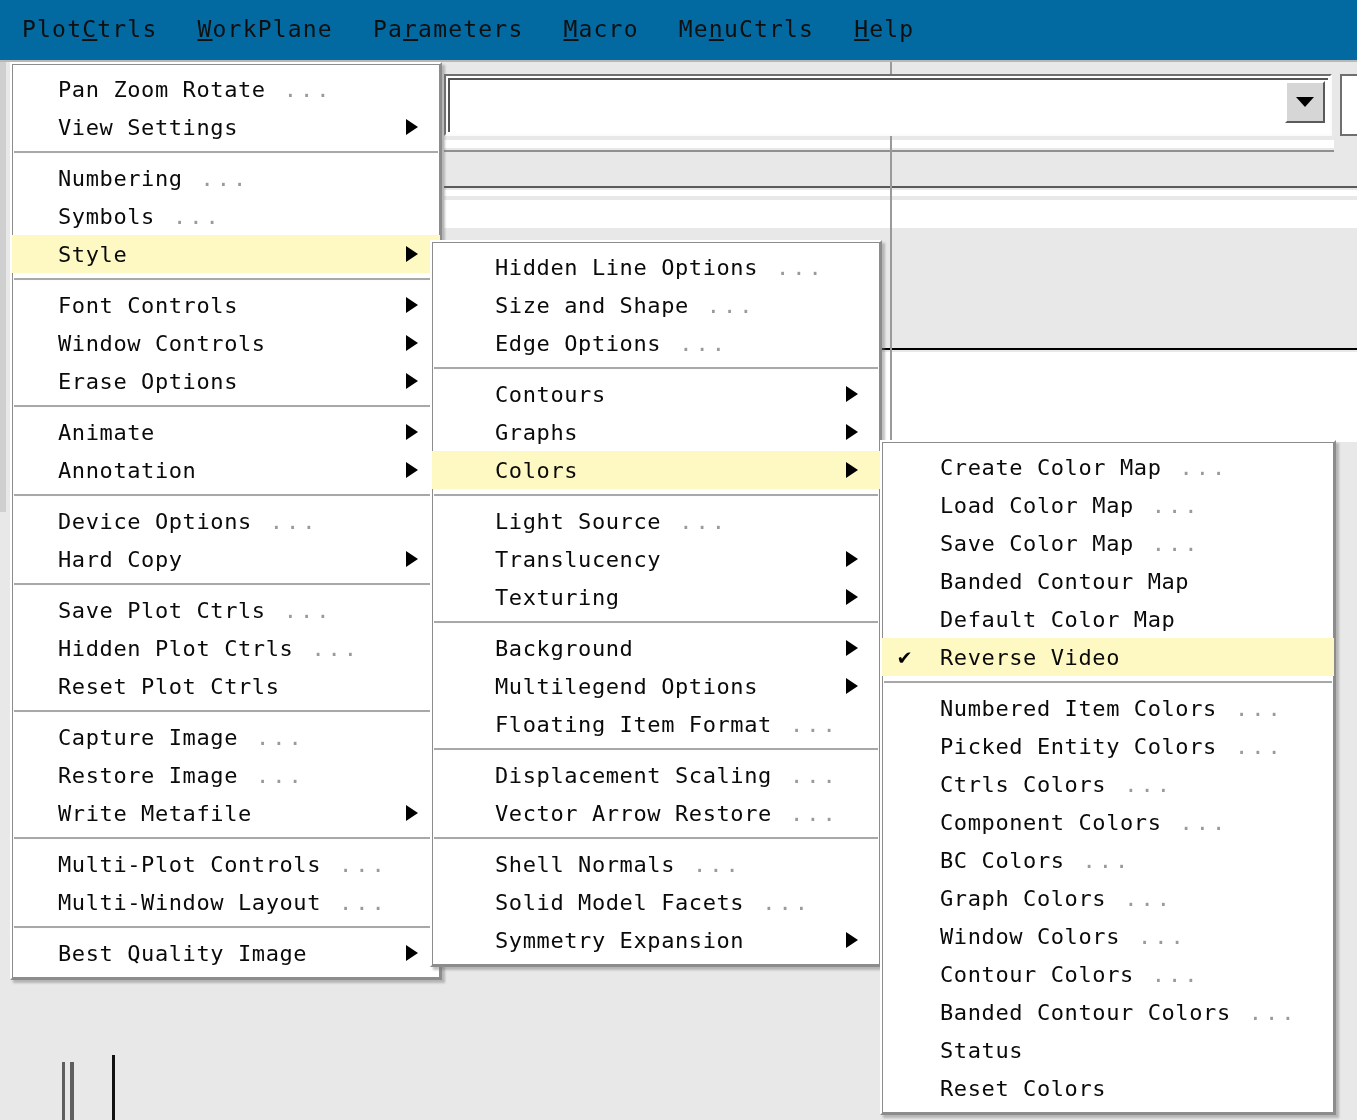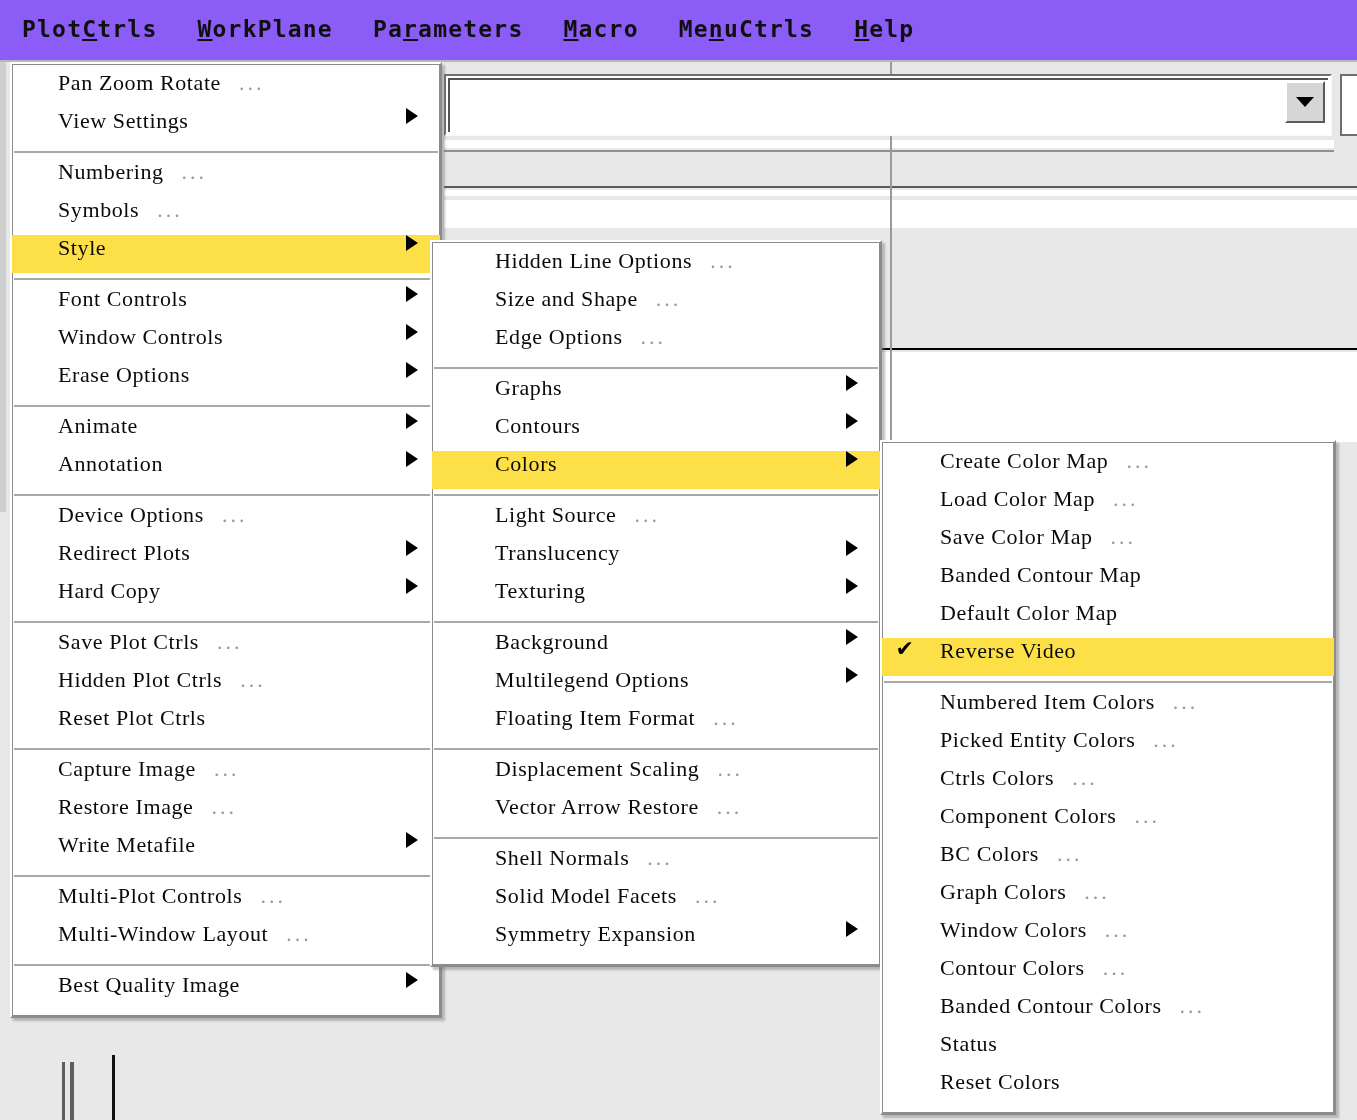--- a/index.html
+++ b/index.html
@@ -20,24 +20,23 @@
     position: absolute;
     left: 0; top: 0; width: 1357px; height: 1120px;
     background: #e8e8e8;
   }
 
   .menubar {
     position: absolute;
     left: 0; top: 0;
     width: 1357px;
     height: 62px;
-    background: #8b5cf6;
+    background: #0369a1;
     border-bottom: 2px solid #b8b8b8;
     box-sizing: border-box;
-    font-weight: bold;
   }
   .menubar-inner {
     display: flex;
     align-items: center;
     height: 58px;
     padding-left: 22px;
   }
   .menubar-item {
     font-size: 23px;
     color: #101010;
@@ -127,28 +126,27 @@
     pointer-events: none;
     box-sizing: border-box;
   }
   .menu-list {
     position: relative;
     padding: 6px 0;
   }
   .menu-item {
     position: relative;
     display: flex;
-    align-items: flex-start;
+    align-items: center;
     height: 38px;
     font-size: 22px;
     color: #0a0a0a;
     letter-spacing: 0.6px;
     white-space: pre;
     cursor: default;
-    font-family: Liberation Serif, serif;
   }
   .menu-item .mi-check {
     width: 46px;
     text-align: center;
     font-size: 22px;
     line-height: 1;
     color: #000;
   }
   .menu-item .mi-label {
     flex: 0 0 auto;
@@ -160,21 +158,21 @@
   }
   .menu-item .mi-arrow {
     position: absolute;
     right: 22px;
     width: 0; height: 0;
     border-top: 8px solid transparent;
     border-bottom: 8px solid transparent;
     border-left: 12px solid #000;
   }
   .menu-item.highlighted {
-    background: #fde047;
+    background: #fef9c3;
   }
   .menu-sep {
     height: 0;
     margin: 5px 2px;
     border-top: 2px solid #a8a8a8;
     border-bottom: 1px solid #fdfdfd;
   }
 
   
   #menu-plotctrls { left: 10px;  top: 62px;  width: 432px; }
@@ -242,21 +240,20 @@
       <div class="menu-item highlighted"><span class="mi-label">Style</span><span class="mi-arrow"></span></div>
       <div class="menu-sep"></div>
       <div class="menu-item"><span class="mi-label">Font Controls</span><span class="mi-arrow"></span></div>
       <div class="menu-item"><span class="mi-label">Window Controls</span><span class="mi-arrow"></span></div>
       <div class="menu-item"><span class="mi-label">Erase Options</span><span class="mi-arrow"></span></div>
       <div class="menu-sep"></div>
       <div class="menu-item"><span class="mi-label">Animate</span><span class="mi-arrow"></span></div>
       <div class="menu-item"><span class="mi-label">Annotation</span><span class="mi-arrow"></span></div>
       <div class="menu-sep"></div>
       <div class="menu-item"><span class="mi-label">Device Options</span><span class="mi-ellipsis">...</span></div>
-      <div class="menu-item"><span class="mi-label">Redirect Plots</span><span class="mi-arrow"></span></div>
       <div class="menu-item"><span class="mi-label">Hard Copy</span><span class="mi-arrow"></span></div>
       <div class="menu-sep"></div>
       <div class="menu-item"><span class="mi-label">Save Plot Ctrls</span><span class="mi-ellipsis">...</span></div>
       <div class="menu-item"><span class="mi-label">Hidden Plot Ctrls</span><span class="mi-ellipsis">...</span></div>
       <div class="menu-item"><span class="mi-label">Reset Plot Ctrls</span></div>
       <div class="menu-sep"></div>
       <div class="menu-item"><span class="mi-label">Capture Image</span><span class="mi-ellipsis">...</span></div>
       <div class="menu-item"><span class="mi-label">Restore Image</span><span class="mi-ellipsis">...</span></div>
       <div class="menu-item"><span class="mi-label">Write Metafile</span><span class="mi-arrow"></span></div>
       <div class="menu-sep"></div>
@@ -267,22 +264,22 @@
     </div>
 </div>
 
 <div class="menu" id="menu-style">
   <div class="menu-outline"></div>
   <div class="menu-list">
       <div class="menu-item"><span class="mi-label">Hidden Line Options</span><span class="mi-ellipsis">...</span></div>
       <div class="menu-item"><span class="mi-label">Size and Shape</span><span class="mi-ellipsis">...</span></div>
       <div class="menu-item"><span class="mi-label">Edge Options</span><span class="mi-ellipsis">...</span></div>
       <div class="menu-sep"></div>
+      <div class="menu-item"><span class="mi-label">Contours</span><span class="mi-arrow"></span></div>
       <div class="menu-item"><span class="mi-label">Graphs</span><span class="mi-arrow"></span></div>
-      <div class="menu-item"><span class="mi-label">Contours</span><span class="mi-arrow"></span></div>
       <div class="menu-item highlighted"><span class="mi-label">Colors</span><span class="mi-arrow"></span></div>
       <div class="menu-sep"></div>
       <div class="menu-item"><span class="mi-label">Light Source</span><span class="mi-ellipsis">...</span></div>
       <div class="menu-item"><span class="mi-label">Translucency</span><span class="mi-arrow"></span></div>
       <div class="menu-item"><span class="mi-label">Texturing</span><span class="mi-arrow"></span></div>
       <div class="menu-sep"></div>
       <div class="menu-item"><span class="mi-label">Background</span><span class="mi-arrow"></span></div>
       <div class="menu-item"><span class="mi-label">Multilegend Options</span><span class="mi-arrow"></span></div>
       <div class="menu-item"><span class="mi-label">Floating Item Format</span><span class="mi-ellipsis">...</span></div>
       <div class="menu-sep"></div>

